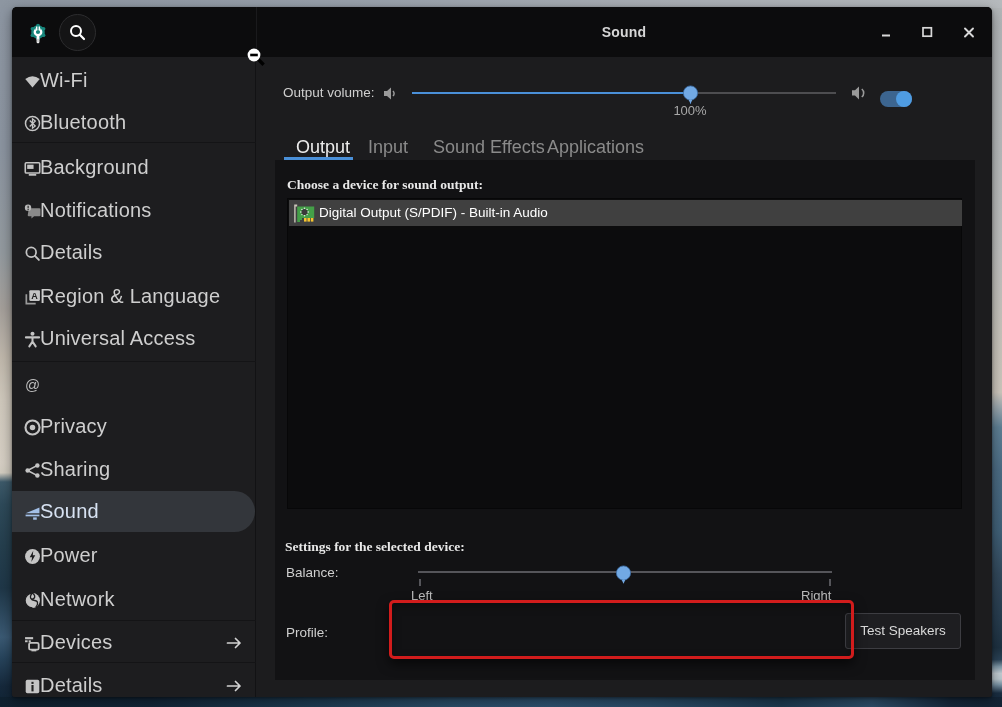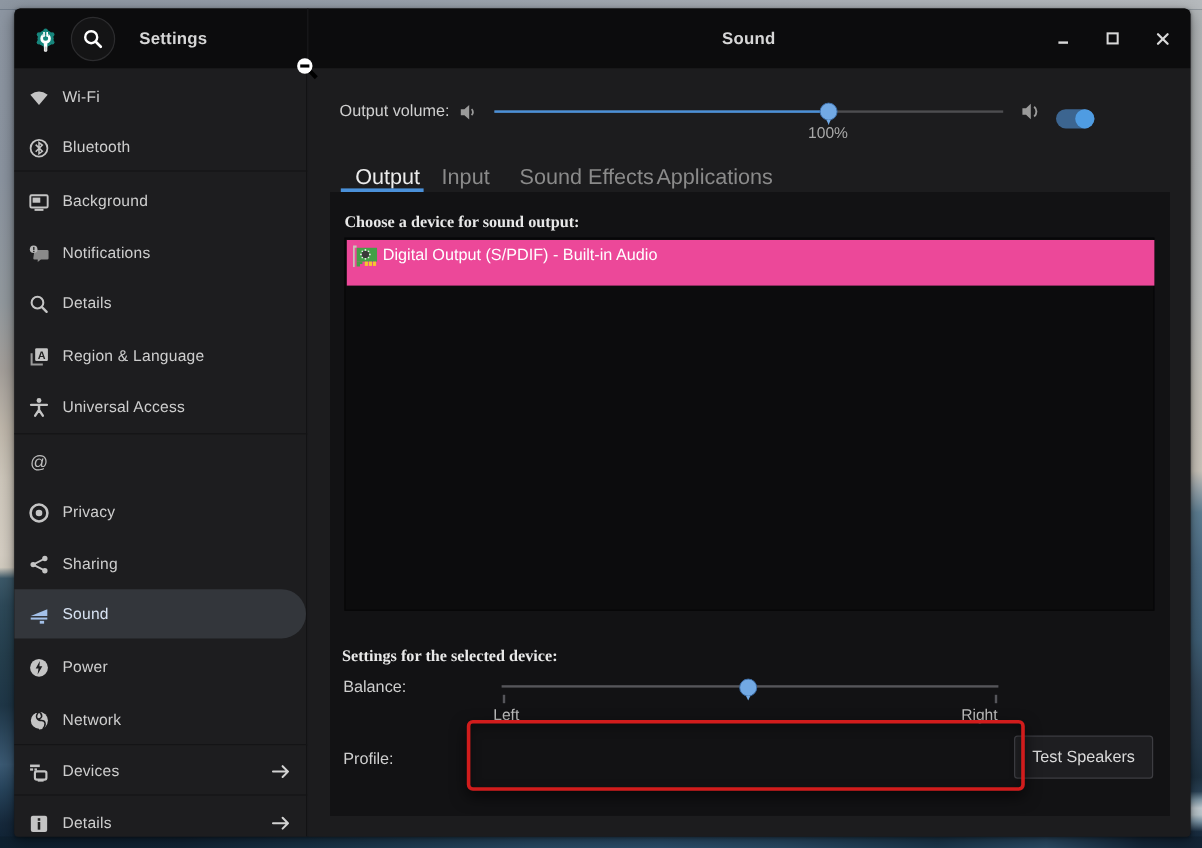--- a/index.html
+++ b/index.html
@@ -37,42 +37,42 @@
     font-weight:bold; color:#d6d6d6; letter-spacing:.2px; }
   #t-settings { left:104px; }
   #t-sound { left:244px; width:736px; text-align:center; }
   
   .wbtn { position:absolute; top:18px; }
   
   #sidebar { position:absolute; left:0; top:50px; width:244px; height:640px; background:#1d1d1f;
     border-right:1px solid #121214; border-radius:0 0 0 3px; }
   .srow { position:absolute; left:0; width:244px; height:43px; }
   .srow .ic { position:absolute; left:12px; top:50%; margin-top:-8px; width:17px; height:17px; }
-  .srow .lbl { position:absolute; left:40px; top:0; height:100%; display:flex; align-items:center;
-    font-size:13px; color:#cecece; letter-spacing:.2px;text-align:center; }
+  .srow .lbl { position:absolute; left:28px; top:0; height:100%; display:flex; align-items:center;
+    font-size:20px; color:#cecece; letter-spacing:.2px;text-align:center; }
   .srow.sel { background:#33363b; height:41px; border-radius:0 21px 21px 0; width:243px; }
   .srow.sel .lbl { color:#d7e2f2; }
   .srow .arrow { position:absolute; right:14px; top:50%; margin-top:-7px; }
   .sep { position:absolute; left:0; width:244px; height:1px; background:#141416; }
   
   #content { position:absolute; left:245px; top:50px; width:735px; height:640px; background:#1c1c1e;
     border-radius:0 0 3px 0; }
   
   .ctext { position:absolute; color:#cfcfcf; font-size:13.5px; }
   .cbold { position:absolute; color:#e8e8e8; font-size:13.5px; font-weight:bold;font-family:Liberation Serif, serif; }
   
   .tab { position:absolute; top:79px; height:22px; line-height:22px; font-size:18px; color:#8a8a8a;text-align:center; }
   .tab.active { color:#ececec; }
   #underline { position:absolute; left:27px; top:100px; width:69px; height:3px; background:#4a90d9; }
   
   #page { position:absolute; left:18px; top:103px; width:700px; height:520px; background:#121214; }
   
   #listbox { position:absolute; left:12px; top:38px; width:675px; height:311px; background:#0c0c0d;
     border:1px solid #070708; }
-  #selrow { position:absolute; left:1px; top:1px; width:673px; height:38px; background:#ec4899; }
+  #selrow { position:absolute; left:1px; top:1px; width:673px; height:26px; background:#404040; }
   #selrow span { position:absolute; left:30px; top:0; height:26px; line-height:26px; color:#ffffff;
     font-size:13.5px; }
   
   .track { position:absolute; height:2px; background:#55555a; }
   
   #dropdown { position:absolute; left:136px; top:454px; width:430px; height:34px; background:#28282c;
     border:1px solid #404046; border-radius:4px; }
   #dropdown span { position:absolute; left:11px; top:0; height:32px; line-height:32px; color:#dadada;
     font-size:13.5px; }
   #testbtn { position:absolute; left:570px; top:453px; width:116px; height:36px; background:#1e1e21;
@@ -107,21 +107,20 @@
       <path fill="#ffffff" d="M8.0 3.6 h1.4 v4 h-1.4 z M10.6 3.6 h1.4 v4 h-1.4 z"></path>
       <rect x="8.6" y="12.6" width="2.8" height="7.6" rx="1.2" fill="#ffffff"></rect>
       <rect x="9.2" y="15.8" width="1.6" height="3.6" fill="#c9c9c9"></rect>
     </svg>
     <div id="searchbtn">
       <svg width="20" height="20" viewBox="0 0 20 20">
         <circle cx="8" cy="8" r="5" fill="none" stroke="#ffffff" stroke-width="2"></circle>
         <line x1="11.8" y1="11.8" x2="16" y2="16" stroke="#ffffff" stroke-width="2.2" stroke-linecap="round"></line>
       </svg>
     </div>
-    <div class="tbtitle" id="t-settings">Settings</div>
     <div class="tbtitle" id="t-sound">Sound</div>
     <svg class="wbtn" style="left:866px" width="16" height="14" viewBox="0 0 16 14">
       <rect x="4" y="9.5" width="8" height="2" fill="#d8d8d8"></rect>
     </svg>
     <svg class="wbtn" style="left:907px" width="16" height="14" viewBox="0 0 16 14">
       <rect x="4" y="2.8" width="8.4" height="8.4" fill="none" stroke="#d8d8d8" stroke-width="1.7"></rect>
     </svg>
     <svg class="wbtn" style="left:949px" width="16" height="14" viewBox="0 0 16 14">
       <path d="M4 3.5 L12 11.5 M12 3.5 L4 11.5" stroke="#d8d8d8" stroke-width="1.9" stroke-linecap="round"></path>
     </svg>

